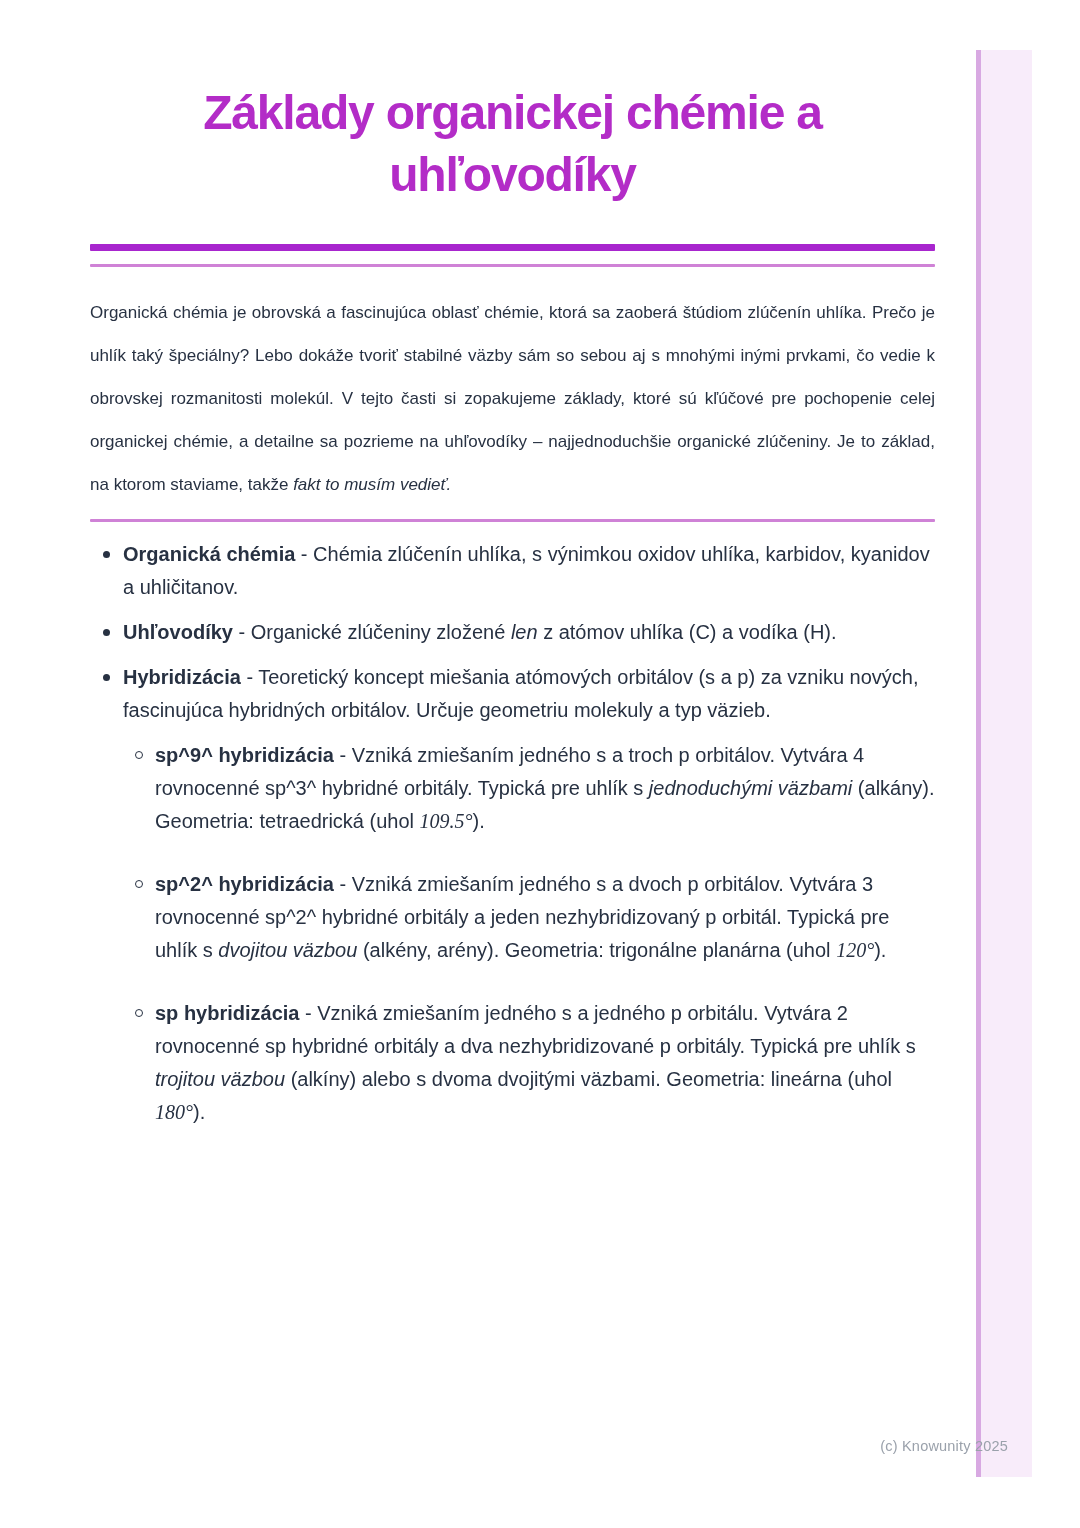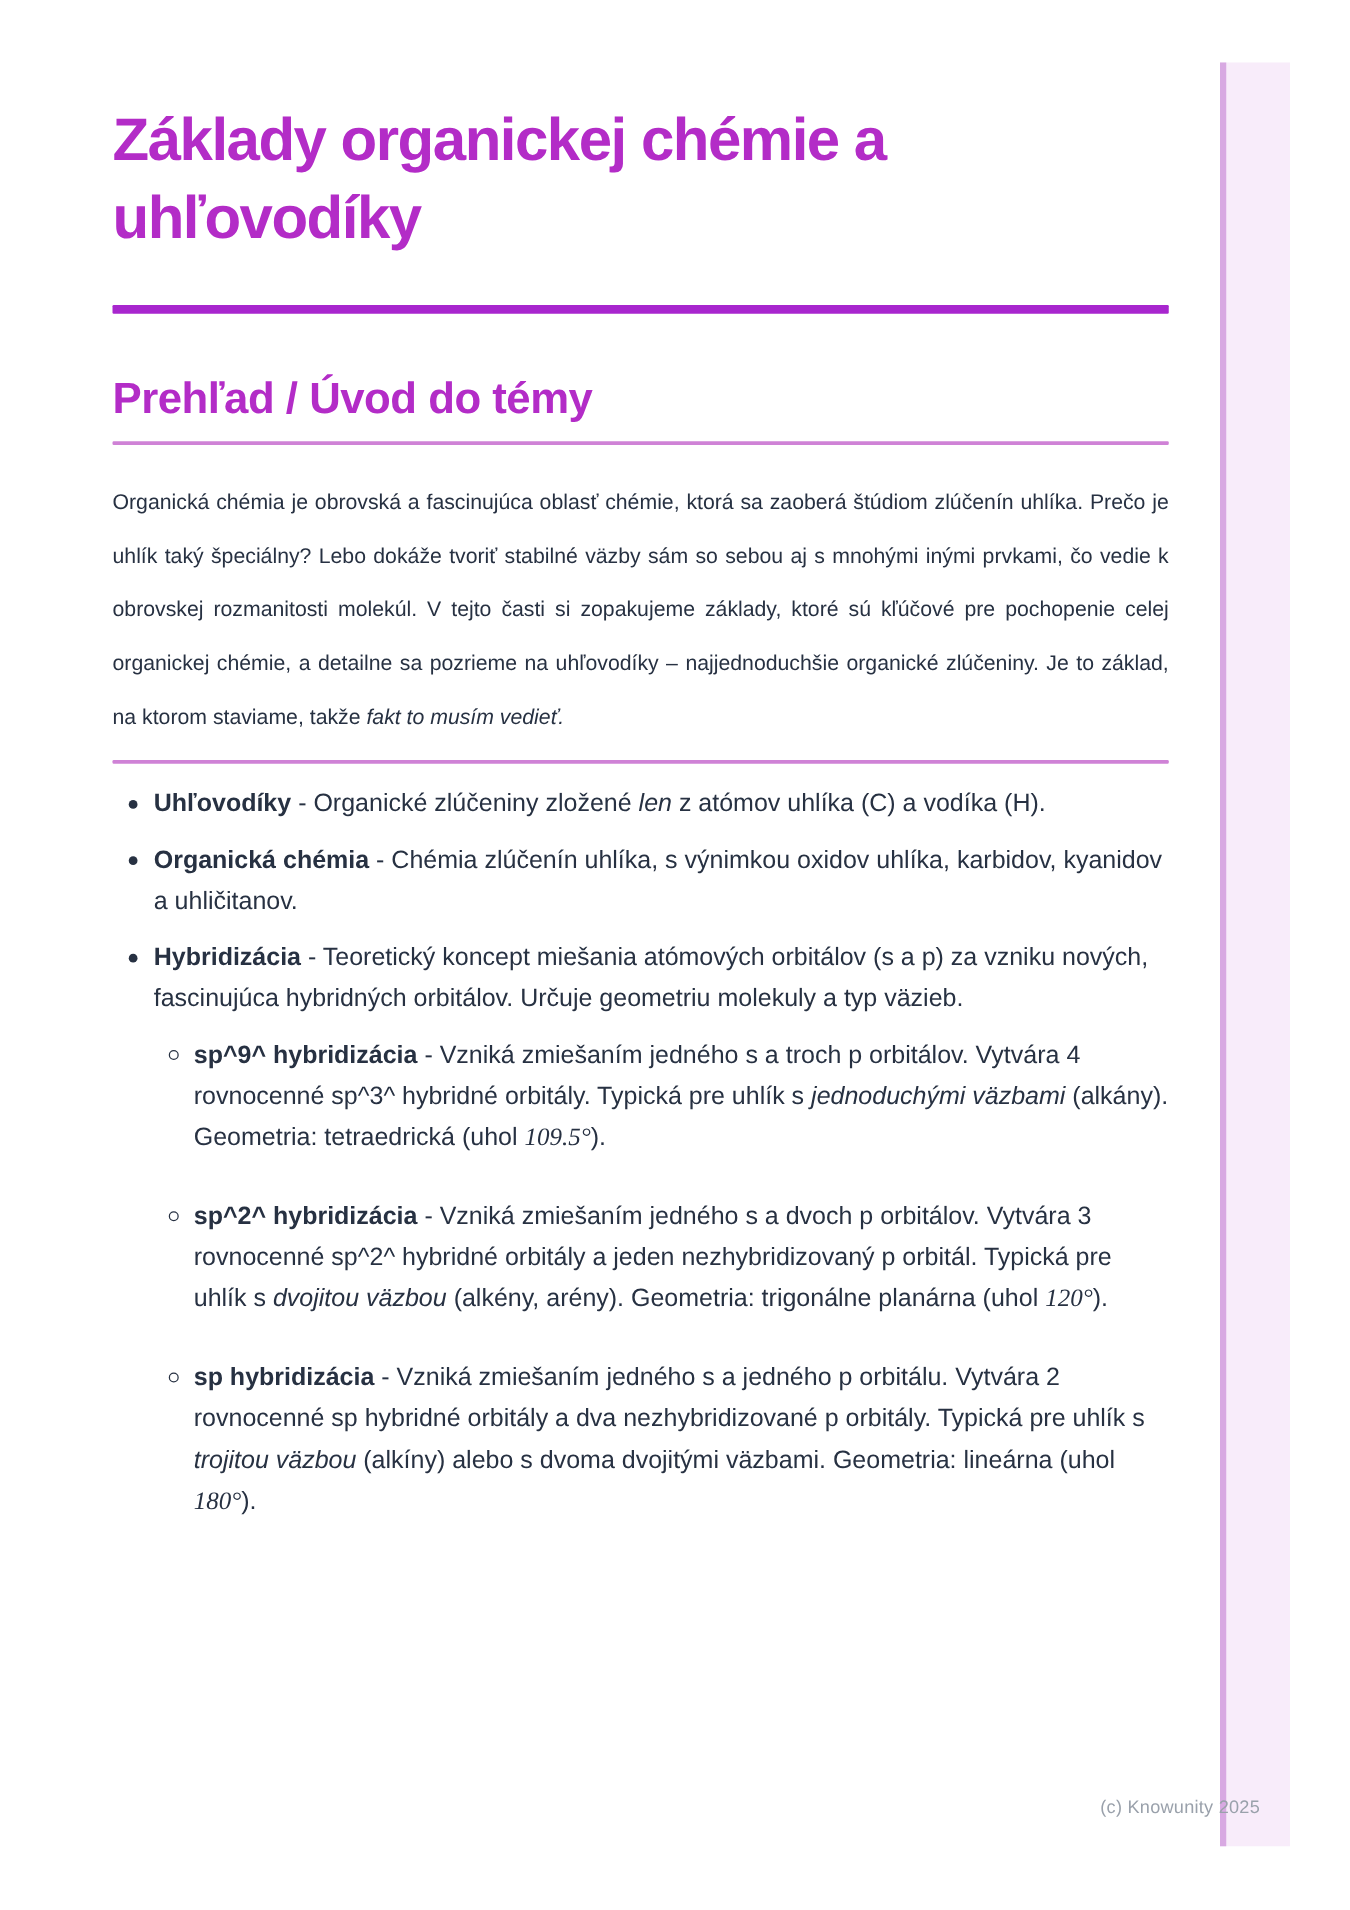--- a/index.html
+++ b/index.html
@@ -21,21 +21,21 @@
   }
   .page{position:relative;width:1080px;height:1528px;background:var(--bg);}
   .stripe{
     position:absolute;left:976px;top:50px;width:56px;height:1427px;
     background:var(--stripe-fill);border-left:5px solid var(--stripe-border);
     z-index:1;
   }
   .content{position:relative;margin-left:90px;width:845px;z-index:2;}
   h1{
     padding-top:82px;font-size:48px;line-height:62px;font-weight:bold;
-    color:var(--accent);letter-spacing:-1.2px;
+    color:var(--accent);letter-spacing:-1.2px;text-align:center;
   }
   .rule-thick{height:7px;background:var(--rule);margin-top:38px;border-radius:1px;}
   h2{
     margin-top:46px;font-size:35px;line-height:43px;font-weight:bold;
     color:var(--accent);letter-spacing:-0.4px;
   }
   .rule-thin{height:3px;background:var(--rule-light);margin-top:13px;border-radius:1px;}
   .para{
     margin-top:24px;font-size:17px;line-height:43px;
     text-align:justify;color:var(--text);
@@ -67,35 +67,34 @@
 <body>
 
 <div class="page">
   <div class="stripe"></div>
 
   <main class="content">
     <h1>Základy organickej chémie a uhľovodíky</h1>
     <div class="rule-thick"></div>
 
     <section>
-      <h2>Prehľad / Úvod do témy</h2>
       <div class="rule-thin"></div>
       <p class="para" id="overview-para"><span>Organická chémia je obrovská a fascinujúca oblasť chémie, ktorá sa zaoberá štúdiom zlúčenín uhlíka. Prečo je uhlík taký špeciálny? Lebo dokáže tvoriť stabilné väzby sám so sebou aj s mnohými inými prvkami, čo vedie k obrovskej rozmanitosti molekúl. V tejto časti si zopakujeme základy, ktoré sú kľúčové pre pochopenie celej organickej chémie, a detailne sa pozrieme na uhľovodíky – najjednoduchšie organické zlúčeniny. Je to základ, na ktorom staviame, takže </span><span class="seg-italic">fakt to musím vedieť.</span></p>
     </section>
 
     <section>
       <div class="rule-thin"></div>
       <ul class="list" id="terms-list">
           <li>
             <span class="dot"></span>
-            <div class="li-body"><span class="seg-bold">Uhľovodíky</span><span> - Organické zlúčeniny zložené </span><span class="seg-italic">len</span><span> z atómov uhlíka (C) a vodíka (H).</span></div>
+            <div class="li-body"><span class="seg-bold">Organická chémia</span><span> - Chémia zlúčenín uhlíka, s výnimkou oxidov uhlíka, karbidov, kyanidov a uhličitanov.</span></div>
           </li>
           <li>
             <span class="dot"></span>
-            <div class="li-body"><span class="seg-bold">Organická chémia</span><span> - Chémia zlúčenín uhlíka, s výnimkou oxidov uhlíka, karbidov, kyanidov a uhličitanov.</span></div>
+            <div class="li-body"><span class="seg-bold">Uhľovodíky</span><span> - Organické zlúčeniny zložené </span><span class="seg-italic">len</span><span> z atómov uhlíka (C) a vodíka (H).</span></div>
           </li>
           <li>
             <span class="dot"></span>
             <div class="li-body"><span class="seg-bold">Hybridizácia</span><span> - Teoretický koncept miešania atómových orbitálov (s a p) za vzniku nových, fascinujúca hybridných orbitálov. Určuje geometriu molekuly a typ väzieb.</span><ul class="sublist">
                 <li>
                   <span class="dot hollow"></span>
                   <div class="li-body"><span class="seg-bold">sp^9^ hybridizácia</span><span> - Vzniká zmiešaním jedného s a troch p orbitálov. Vytvára 4 rovnocenné sp^3^ hybridné orbitály. Typická pre uhlík s </span><span class="seg-italic">jednoduchými väzbami</span><span> (alkány). Geometria: tetraedrická (uhol </span><span class="seg-math">109.5°</span><span>).</span></div>
                 </li>
                 <li>
                   <span class="dot hollow"></span>

